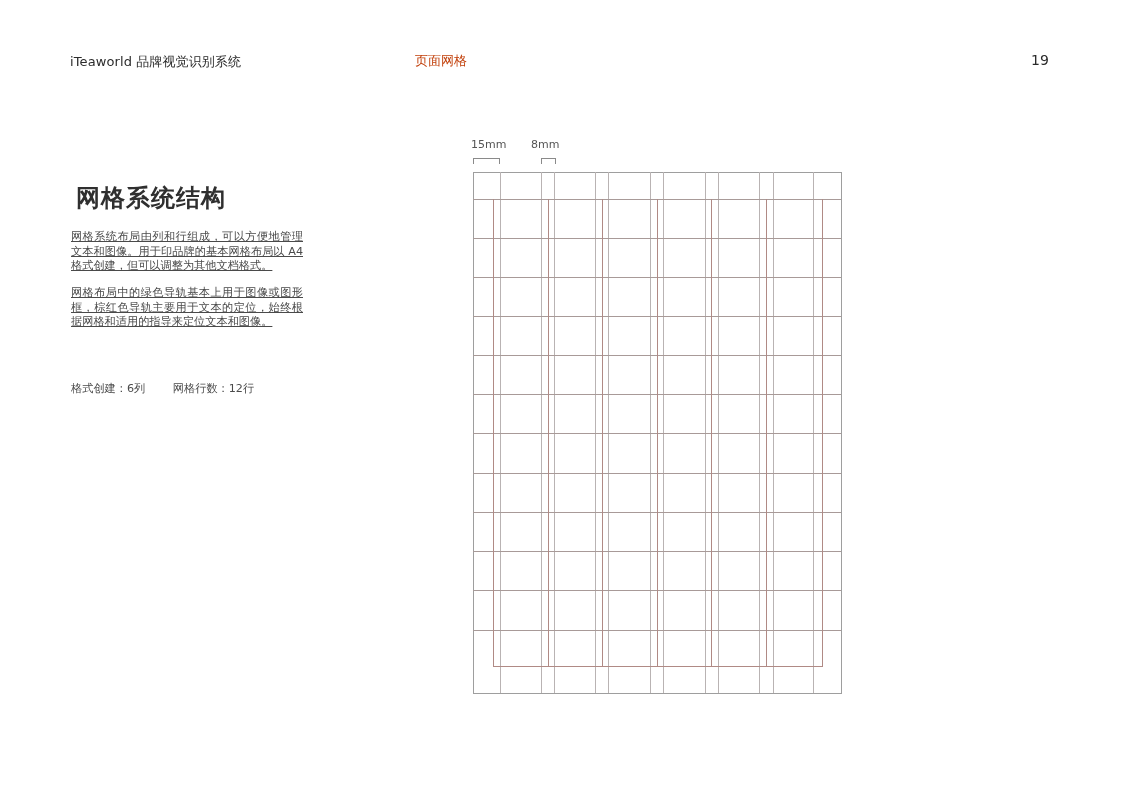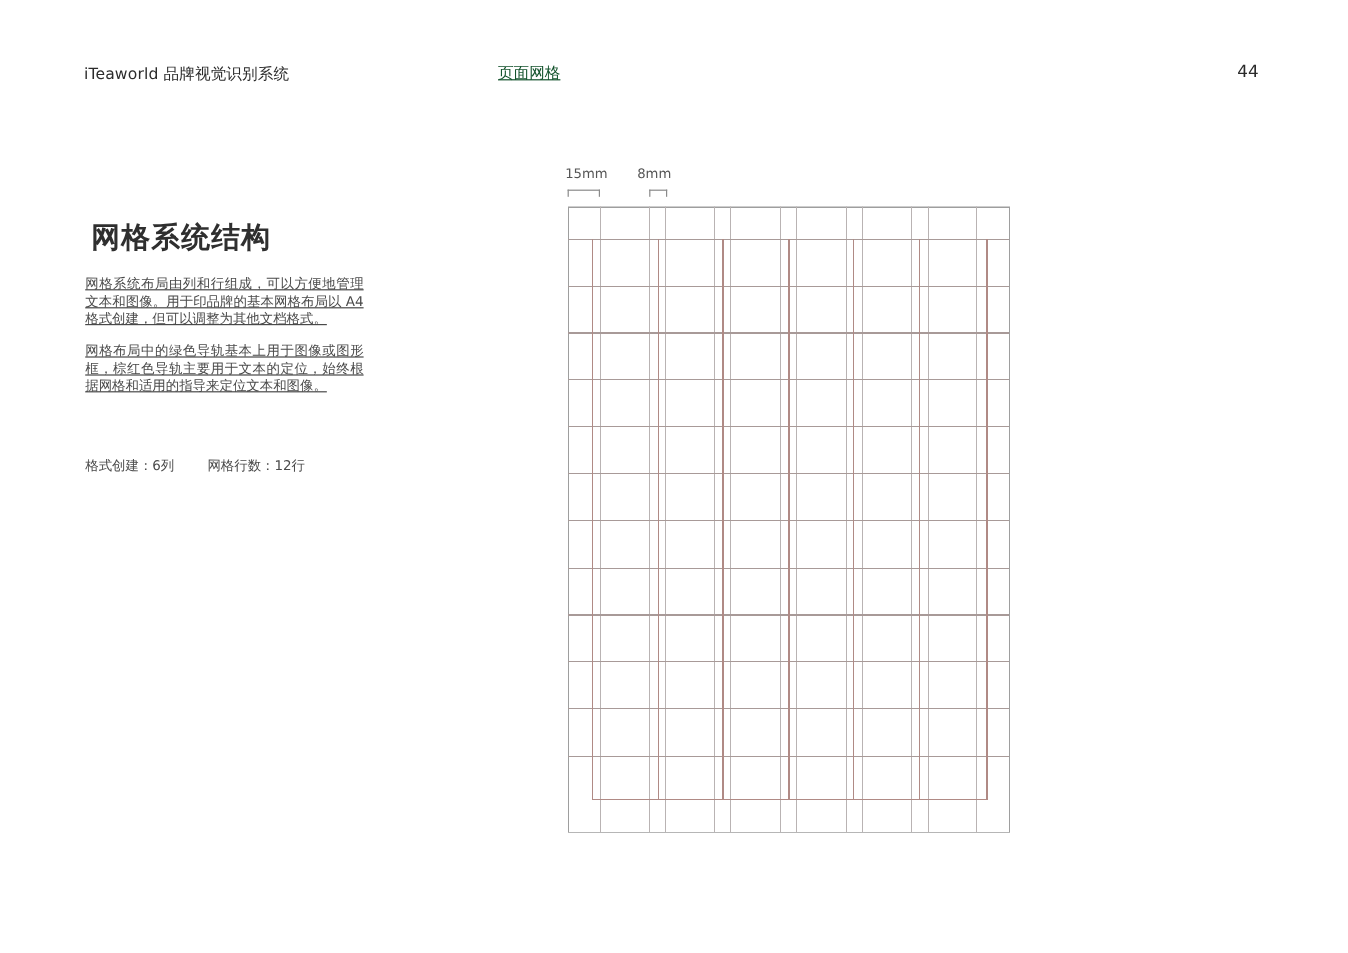--- a/index.html
+++ b/index.html
@@ -21,22 +21,21 @@
       top: 53px;
       font-size: 13px;
       color: #2b2b2b;
       letter-spacing: 0.1px;
     }
     .header-center {
       position: absolute;
       left: 415px;
       top: 52px;
       font-size: 13px;
-      color: #14532d;
-      text-decoration: underline;
+      color: #c2410c;
     }
     .page-number {
       position: absolute;
       left: 1031px;
       top: 52px;
       font-size: 14px;
       color: #2b2b2b;
     }
     .section-title {
       position: absolute;
@@ -92,21 +91,21 @@
       width: 369px;
       height: 522px;
     }
     .grid svg { display: block; }
   </style>
 </head>
 <body>
 
 <div class="header-left">iTeaworld 品牌视觉识别系统</div>
 <div class="header-center">页面网格</div>
-<div class="page-number">44</div>
+<div class="page-number">19</div>
 
 <h1 class="section-title" style="margin:6px;">网格系统结构</h1>
 
 <p class="paragraph p1" style="margin:0;">网格系统布局由列和行组成，可以方便地管理文本和图像。用于印品牌的基本网格布局以 A4 格式创建，但可以调整为其他文档格式。</p>
 <p class="paragraph p2" style="margin:0;">网格布局中的绿色导轨基本上用于图像或图形框，棕红色导轨主要用于文本的定位，始终根据网格和适用的指导来定位文本和图像。</p>
 
 <div class="stats">
   <span>格式创建：6列</span>
   <span>网格行数：12行</span>
 </div>

